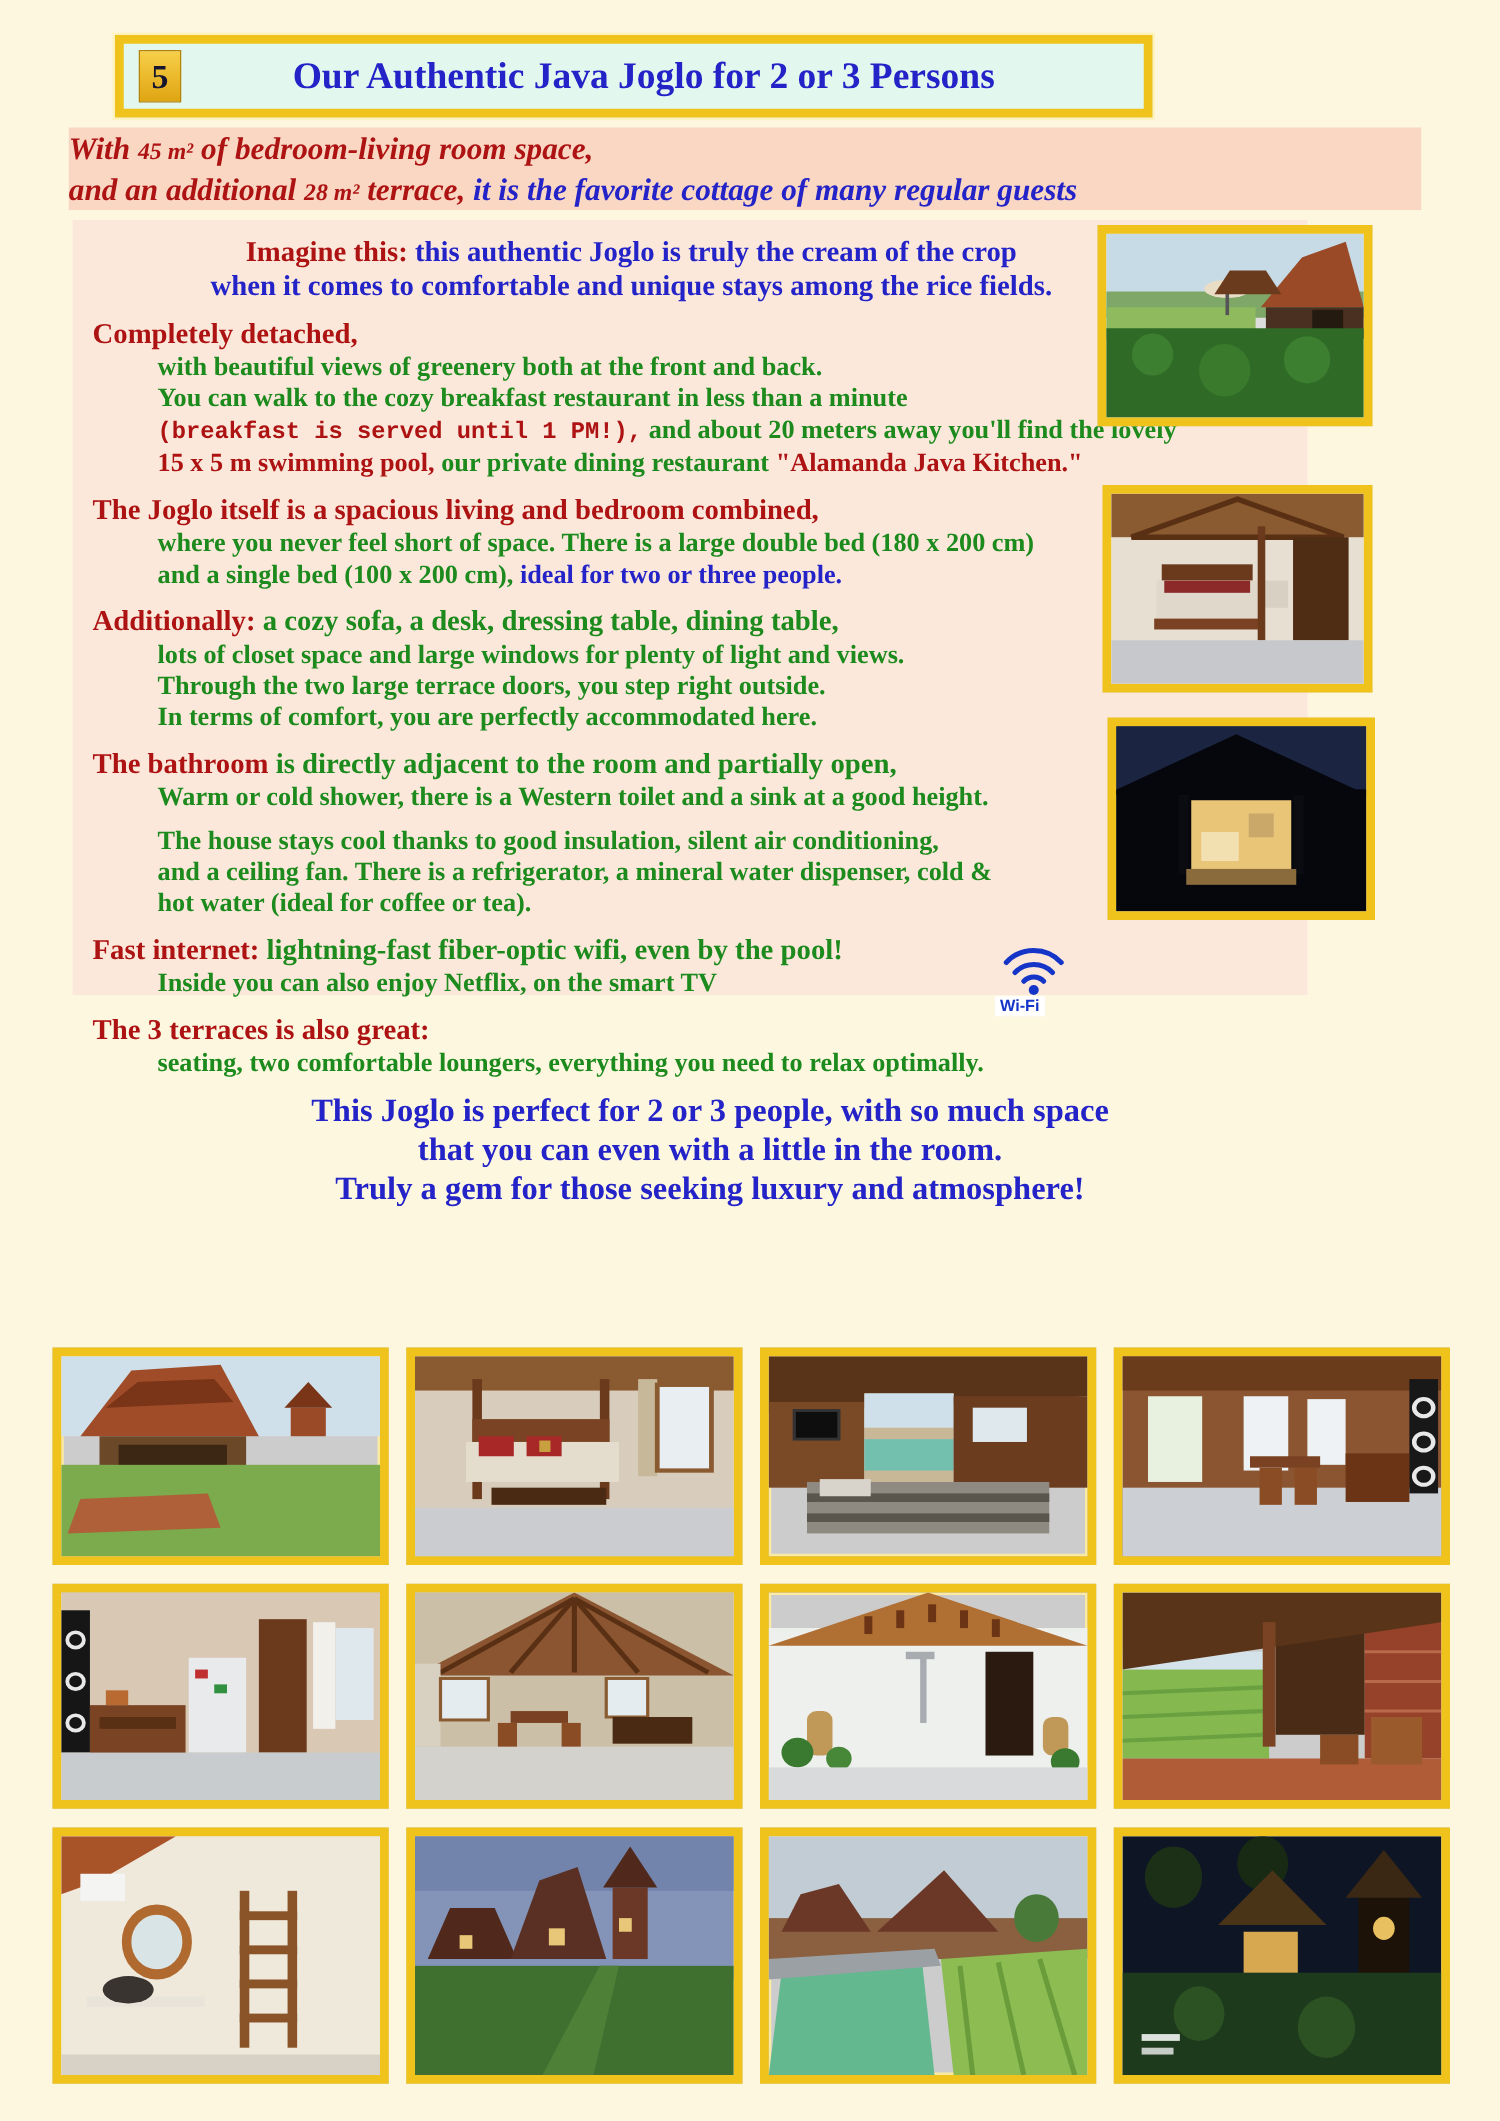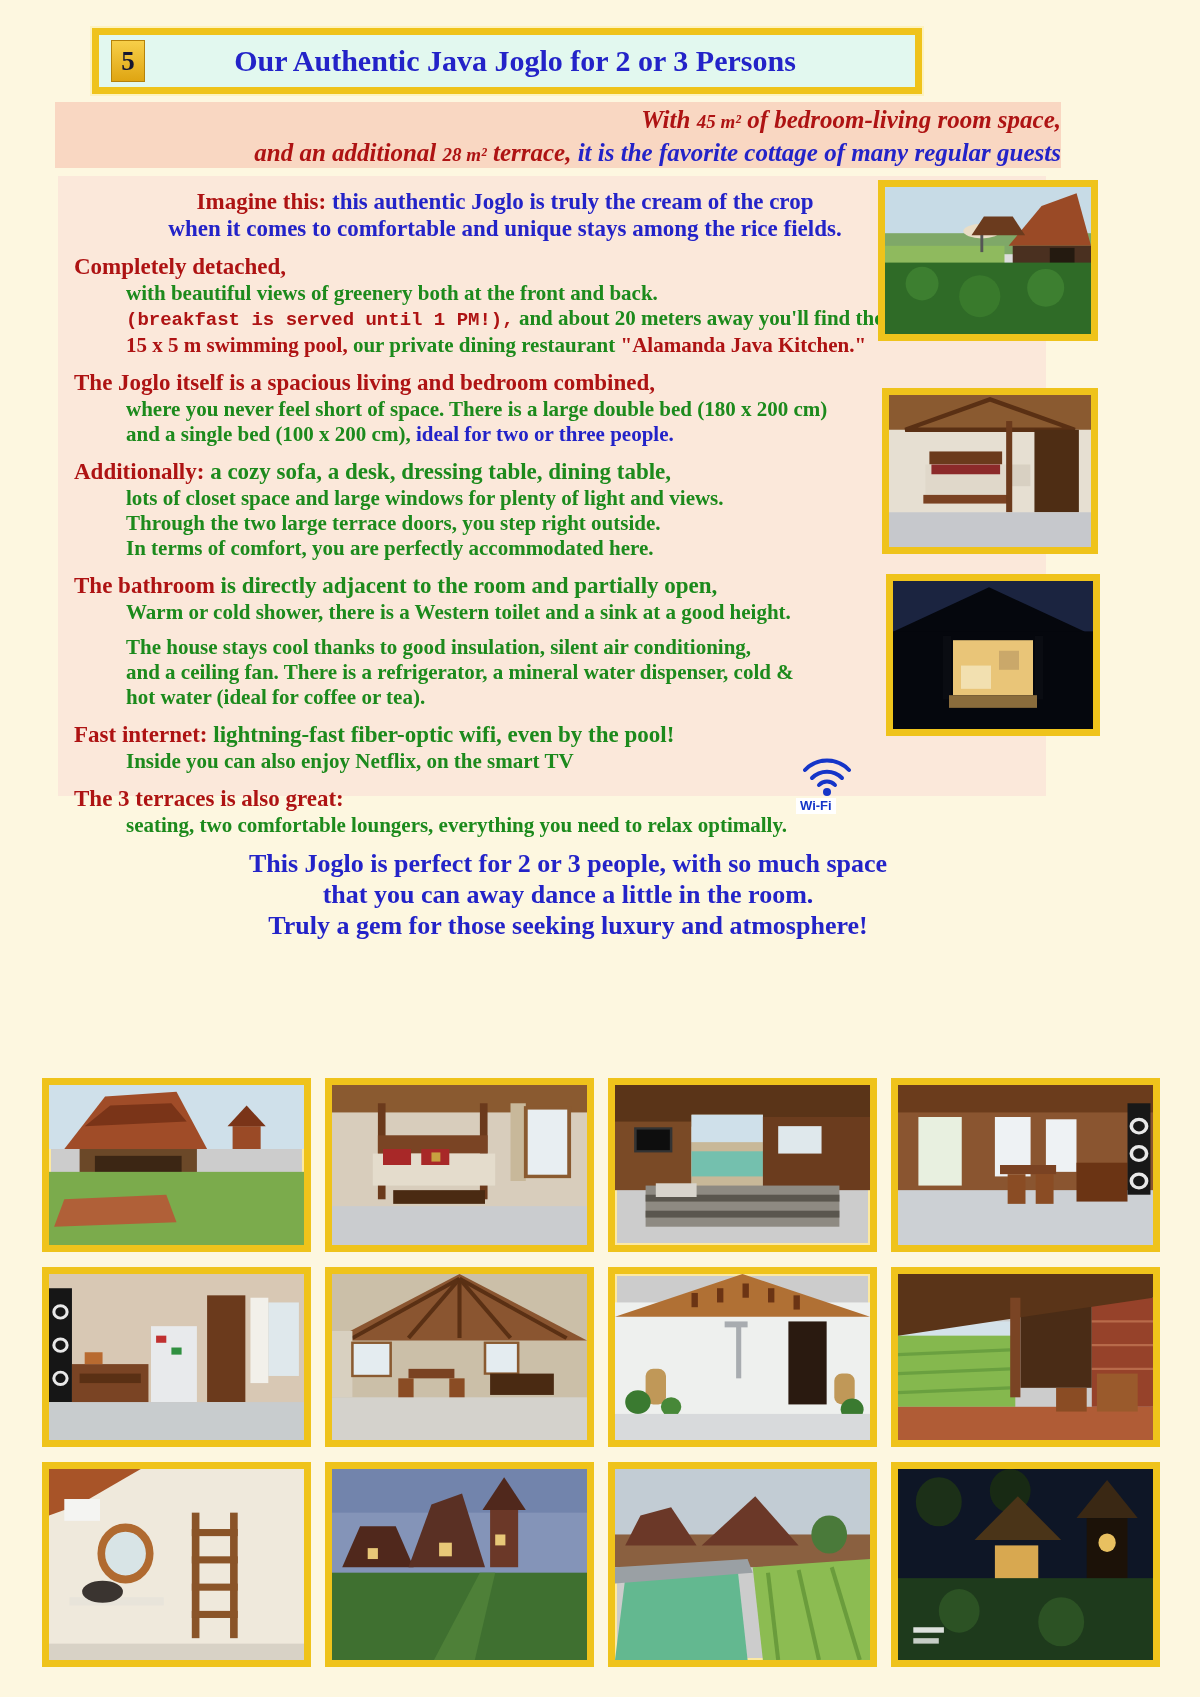--- a/index.html
+++ b/index.html
@@ -14,22 +14,22 @@
   
   .header-box{position:absolute;left:92px;top:28px;width:830px;height:66px;
     background:var(--header-bg);border:7px solid var(--gold);
     box-shadow:0 0 0 2px #fdf2c0; display:flex;align-items:center;}
   .badge{margin-left:12px;width:34px;height:42px;display:flex;align-items:center;justify-content:center;
     background:linear-gradient(#f7cf49,#dfa512);border:1px solid #b5820a;
     color:#151530;font-size:27px;font-weight:bold;}
   .title{flex:1;text-align:center;color:var(--blue);font-size:30px;font-weight:bold;padding-right:30px;}
 
   
-  .subtitle{position:absolute;left:55px;top:102px;width:1006px;height:66px;background:var(--sub-bg);
-    text-align:right;font-weight:bold;font-style:italic;line-height:31px;padding-top:2px;font-size:25px;}
+  .subtitle{position:absolute;left:55px;top:102px;width:1082px;height:66px;background:var(--sub-bg);
+    text-align:left;font-weight:bold;font-style:italic;line-height:31px;padding-top:2px;font-size:25px;}
   .subtitle .red{color:var(--red);} .subtitle .blue{color:var(--blue);}
   .subtitle .num{font-size:19px;}
 
   
   .content{position:absolute;left:58px;top:176px;width:988px;height:620px;background:var(--content-bg);
     padding:12px 0 0 16px;}
   .tcol{width:862px;}
   .block{margin-bottom:10px;}
   .h-line{font-size:23px;font-weight:bold;line-height:29px;white-space:nowrap;}
   .b-line{font-size:21px;font-weight:bold;line-height:25px;white-space:nowrap;}
@@ -91,20 +91,21 @@
         <div class="b-line">
           <span class="red">Imagine this:</span>
           <span class="blue">this authentic Joglo is truly the cream of the crop</span>
         </div>
         <div class="b-line blue">when it comes to comfortable and unique stays among the rice fields.</div>
       </div>
 
       <div class="block">
         <div class="h-line red">Completely detached,</div>
         <div class="b-line ind green">with beautiful views of greenery both at the front and back.</div>
+        <div class="b-line ind green">You can walk to the cozy breakfast restaurant in less than a minute</div>
         <div class="b-line ind">
           <span class="red small-red">(breakfast is served until 1 PM!),</span>
           <span class="green">and about 20 meters away you'll find the lovely</span>
         </div>
         <div class="b-line ind">
           <span class="red">15 x 5 m swimming pool,</span>
           <span class="green">our private dining restaurant</span>
           <span class="red">"Alamanda Java Kitchen."</span>
         </div>
       </div>
@@ -151,21 +152,21 @@
       </div>
 
       <div class="block">
         <div class="h-line red">The 3 terraces is also great:</div>
         <div class="b-line ind green">seating, two comfortable loungers, everything you need to relax optimally.</div>
       </div>
     </div>
 
     <div class="closing">
       <div>This Joglo is perfect for 2 or 3 people, with so much space</div>
-      <div>that you can away dance a little in the room.</div>
+      <div>that you can even with a little in the room.</div>
       <div>Truly a gem for those seeking luxury and atmosphere!</div>
     </div>
   </div>
 
   <div class="wifi">
     <svg width="52" height="42" viewBox="0 0 52 42">
       <g fill="none" stroke="#1535c8" stroke-width="4" stroke-linecap="round">
         <path d="M4 16 A30 30 0 0 1 48 16"></path>
         <path d="M11 24 A21 21 0 0 1 41 24"></path>
         <path d="M18 31 A11 11 0 0 1 34 31"></path>

